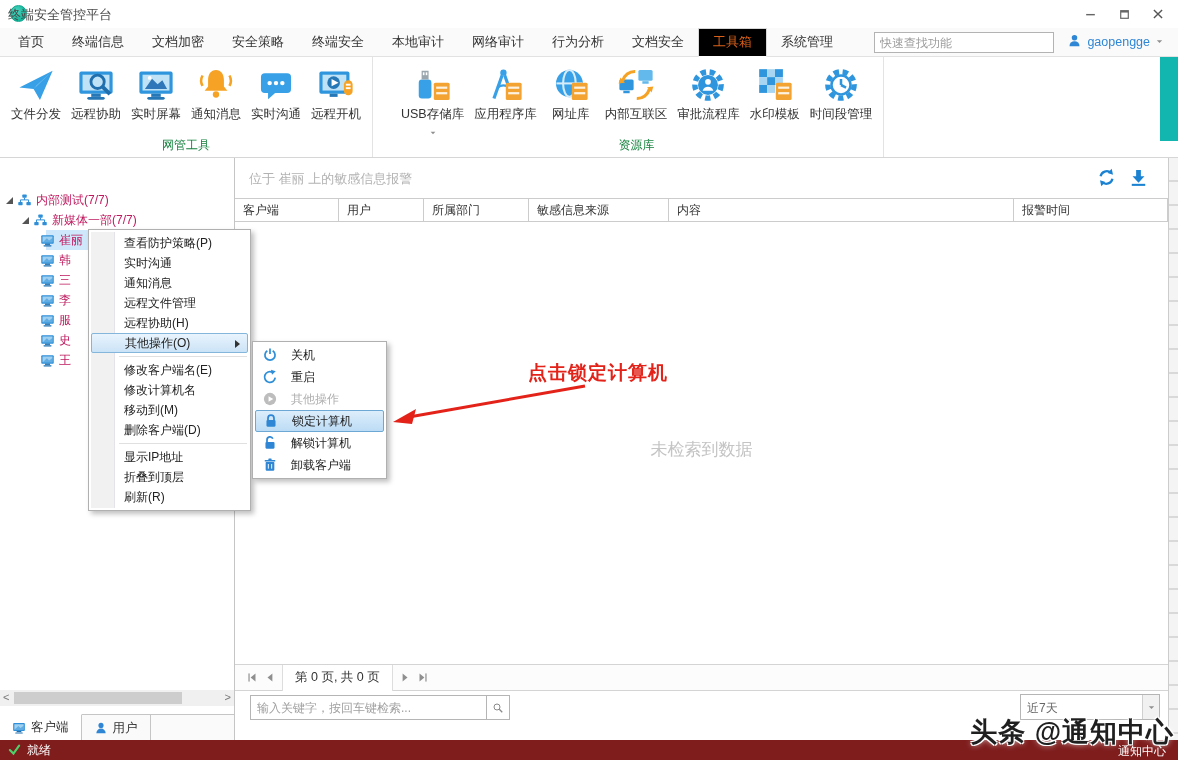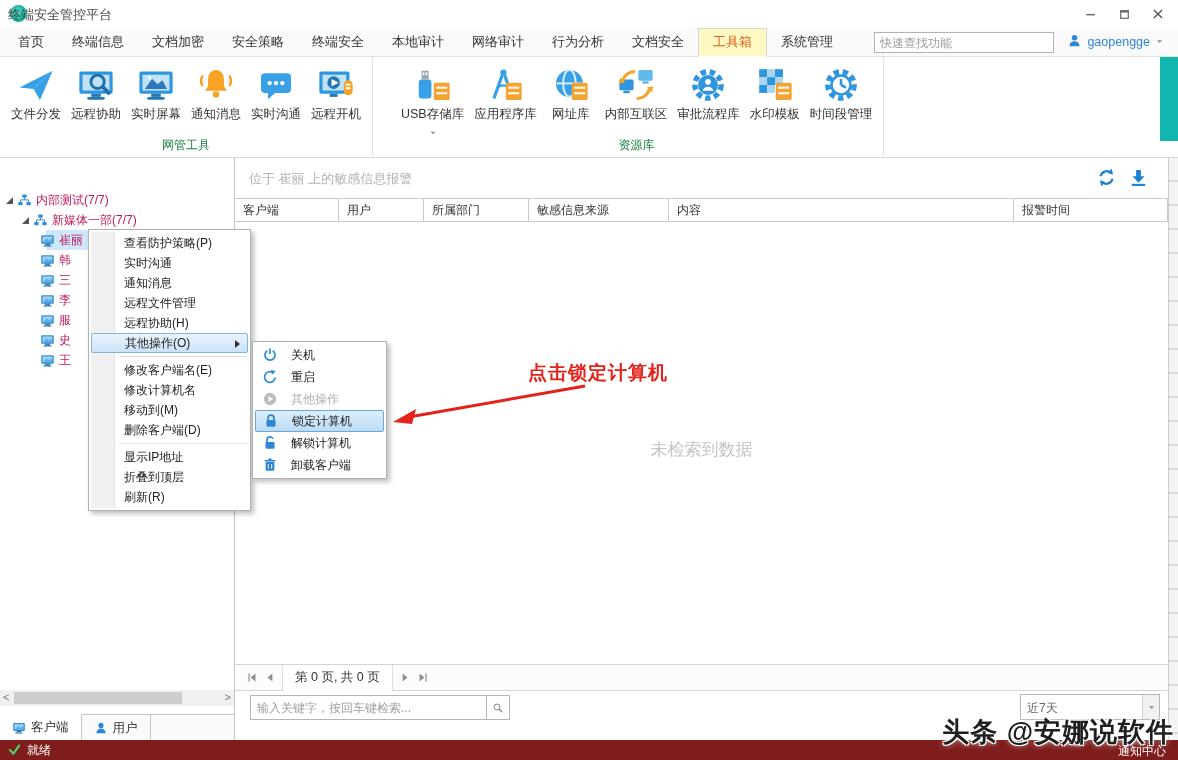--- a/index.html
+++ b/index.html
@@ -11,21 +11,21 @@
   #titlebar { position:absolute; left:0; top:0; right:0; height:28px; background:#fff; }
   #app-icon { position:absolute; left:10px; top:5px; width:17px; height:17px; border-radius:50%;
               background:radial-gradient(circle at 35% 35%, #4fd6c0, #12b59a 70%); border:1px solid #0ea58c; }
   #win-title { position:absolute; left:0; right:0; top:6px; text-align:left; font-size:13px; color:#4a4a4a;padding-left:8px; }
   .winbtn { position:absolute; top:0; width:32px; height:28px; display:flex; align-items:center; justify-content:center; }
 
   
   #tabbar { position:absolute; left:0; top:28px; right:0; height:29px; background:#fafafa; border-bottom:1px solid #e2e2e2; }
   #menu-tabs { position:absolute; left:4px; top:0; height:29px; display:flex; }
   .mtab { padding:0 14px; line-height:28px; font-size:13px; color:#333; cursor:default; }
-  .mtab.active { color:#d9611a; background:#fef9c3; border:1px solid #d8d8d8; border-bottom:1px solid #fff; line-height:26px; }
+  .mtab.active { color:#d9611a; background:#000000; border:1px solid #d8d8d8; border-bottom:1px solid #fff; line-height:26px; }
   #quick-search { position:absolute; right:124px; top:4px; width:180px; height:21px; border:1px solid #b3b3b3; font-size:12px; color:#555; padding:0 5px; outline:none; }
   #quick-search::placeholder { color:#9b9b9b; }
   #user-chip { position:absolute; right:14px; top:5px; display:flex; align-items:center; gap:5px; font-size:12.5px; color:#2e86d4; }
 
   
   #ribbon { position:absolute; left:0; top:57px; right:0; height:101px; background:#fff; border-bottom:1px solid #d6d6d6; }
   #ribbon-groups { display:flex; height:100px;gap:17px; }
   .rgroup { position:relative; height:100px; border-right:1px solid #e3e3e3; padding:5px 6px 0 6px; }
   .rtools { display:flex; }
   .rtool { min-width:58px; padding:0 5px; text-align:center; cursor:default; }
@@ -633,14 +633,14 @@
             <line x1="14.5" y1="10.5" x2="14.5" y2="17.5" stroke="#fff" stroke-width="1.4"></line>
           </svg></span><span>卸载客户端</span></div>
     </div>
 
   <div id="annotation-text">点击锁定计算机</div>
   <svg id="annotation-arrow" width="210" height="58">
     <line x1="200" y1="8" x2="24" y2="39" stroke="#e32219" stroke-width="3"></line>
     <polygon points="8,44 31,31 27,46" fill="#e32219"></polygon>
   </svg>
 
-  <div id="watermark">头条 @安娜说软件</div>
+  <div id="watermark">头条 @通知中心</div>
 </div>
 
 </body></html>

